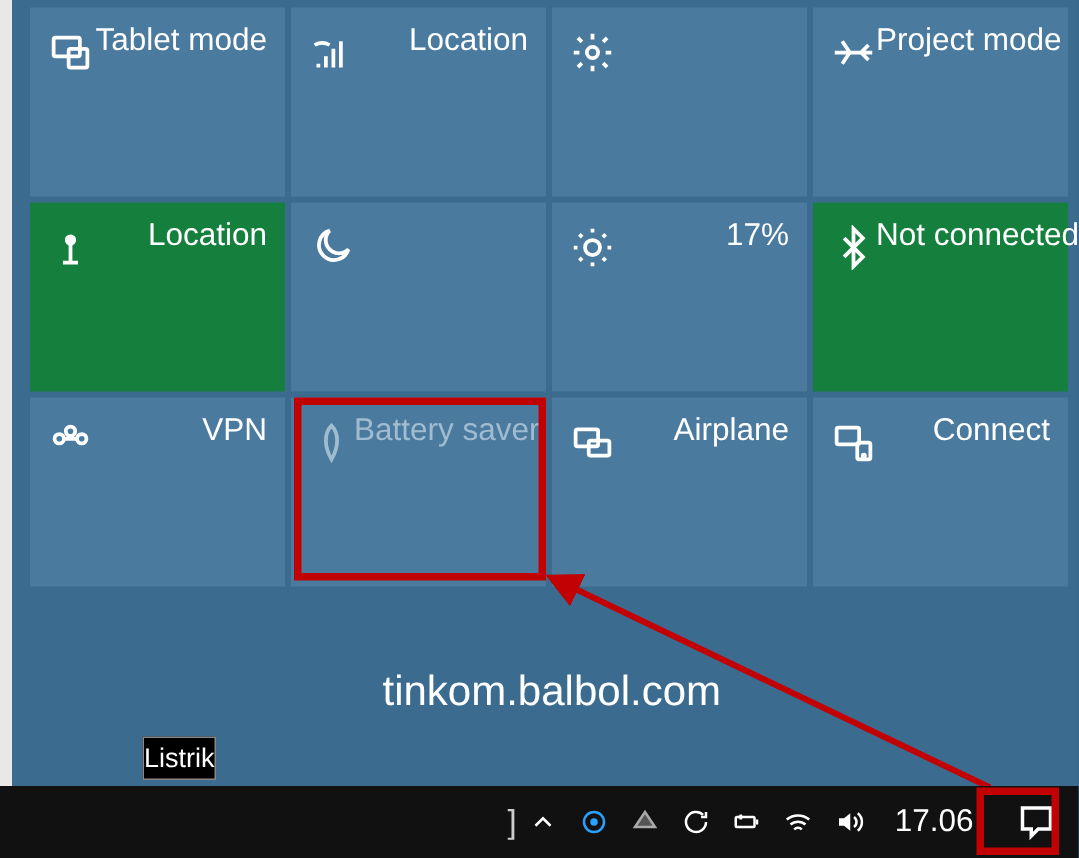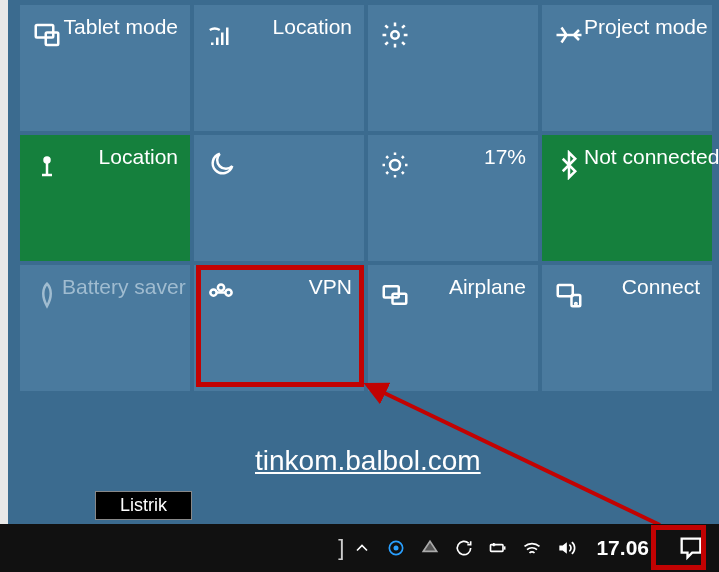--- a/index.html
+++ b/index.html
@@ -86,21 +86,20 @@
     position: absolute;
     pointer-events: none;
   }
   .watermark {
     position: absolute;
     left: 255px;
     top: 445px;
     color: #ffffff;
     font-size: 28px;
     font-weight: 400;
-    text-decoration: underline;
   }
   .taskbar {
     position: absolute;
     left: 0;
     bottom: 0;
     width: 719px;
     height: 48px;
     background: #111111;
     display: flex;
     align-items: center;
@@ -109,36 +108,35 @@
     padding-right: 6px;
     color: #ffffff;
   }
   .tooltip {
     position: absolute;
     bottom: 52px;
     left: 95px;
     background: #000000;
     border: 1px solid #888;
     color: #fff;
-    padding: 3px 24px;
+    padding: 3px 0;
     font-size: 18px;
   }
   .tray {
     display: flex;
     align-items: center;
     gap: 14px;
     font-size: 18px;
   }
   .tray-item {
     display: flex;
     align-items: center;
     justify-content: center;
     height: 48px;
     cursor: pointer;
-    font-weight: bold;
   }
   .tray-item svg {
     width: 20px;
     height: 20px;
     stroke: #fff;
     fill: none;
     stroke-width: 2;
   }
   .clock {
     font-size: 21px;
@@ -231,38 +229,38 @@
         <div class="label">17%</div>
       </div>
       <div class="tile active">
         <div class="icon">
           <svg viewBox="0 0 24 24">
             <path d="M7 7 L17 17 L12 22 V2 L17 7 L7 17"></path>
           </svg>
         </div>
         <div class="label">Not connected</div>
       </div>
-      <div class="tile disabled">
-        <div class="icon">
-          <svg viewBox="0 0 24 24">
-            <path d="M12 3 C16 7 16 14 12 21 C8 14 8 7 12 3 Z"></path>
-          </svg>
-        </div>
-        <div class="label">Battery saver</div>
-      </div>
       <div class="tile">
         <div class="icon">
           <svg viewBox="0 0 24 24">
             <circle cx="6" cy="10" r="2.5"></circle>
             <circle cx="18" cy="10" r="2.5"></circle>
             <circle cx="12" cy="6" r="2.5"></circle>
             <path d="M8 10 H16 M12 8 V10"></path>
           </svg>
         </div>
         <div class="label">VPN</div>
+      </div>
+      <div class="tile disabled">
+        <div class="icon">
+          <svg viewBox="0 0 24 24">
+            <path d="M12 3 C16 7 16 14 12 21 C8 14 8 7 12 3 Z"></path>
+          </svg>
+        </div>
+        <div class="label">Battery saver</div>
       </div>
       <div class="tile">
         <div class="icon">
           <svg viewBox="0 0 24 24">
             <rect x="3" y="5" width="12" height="9" rx="1"></rect>
             <rect x="10" y="11" width="11" height="8" rx="1"></rect>
           </svg>
         </div>
         <div class="label">Airplane</div>
       </div>

